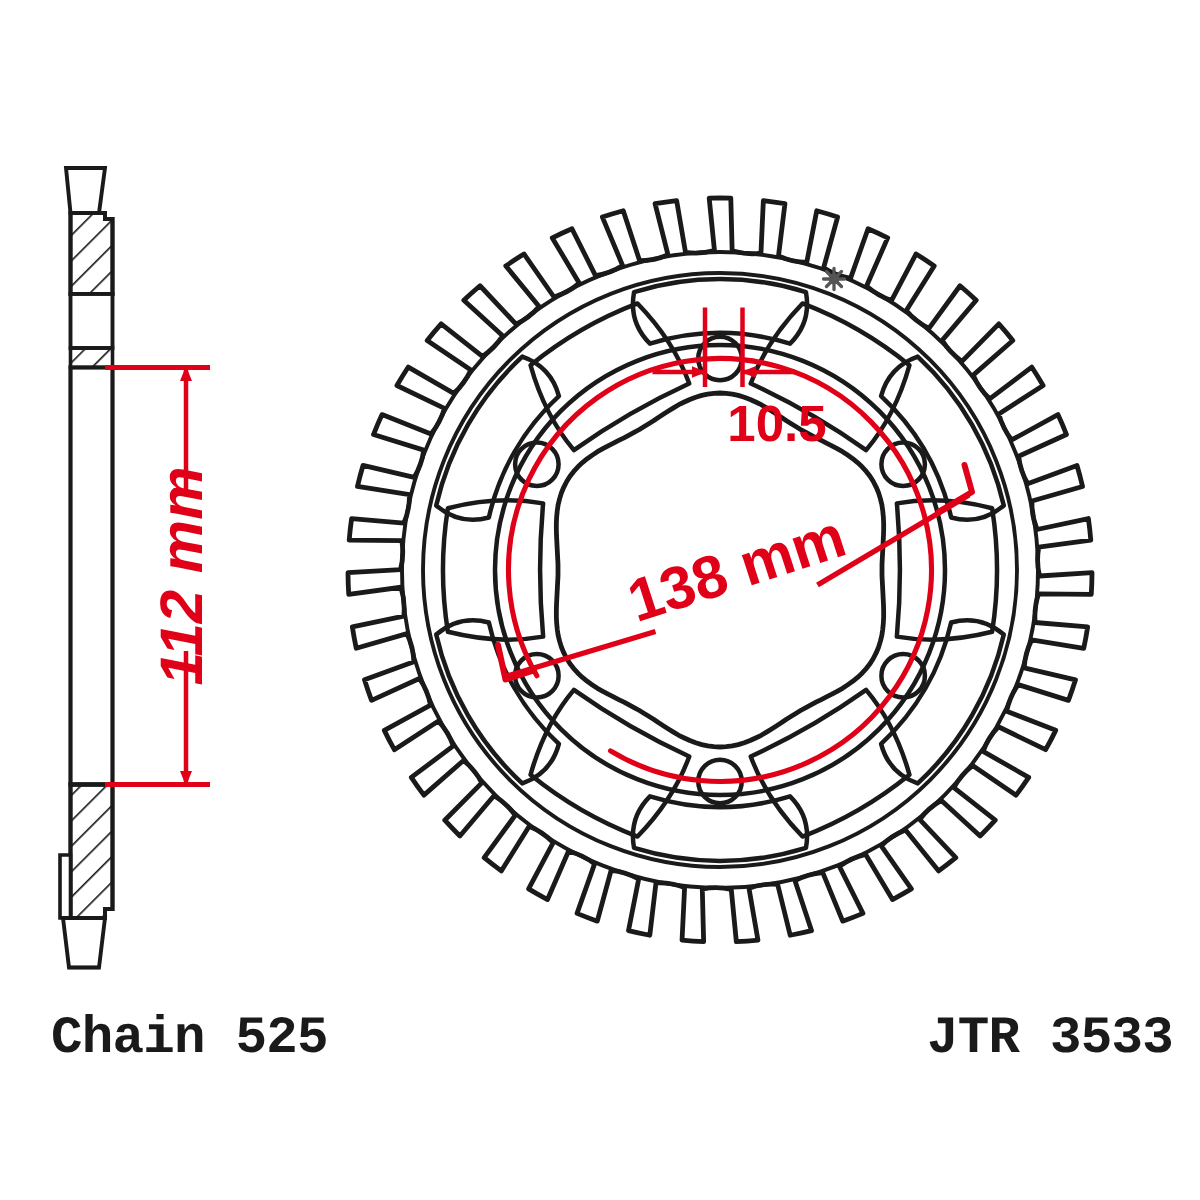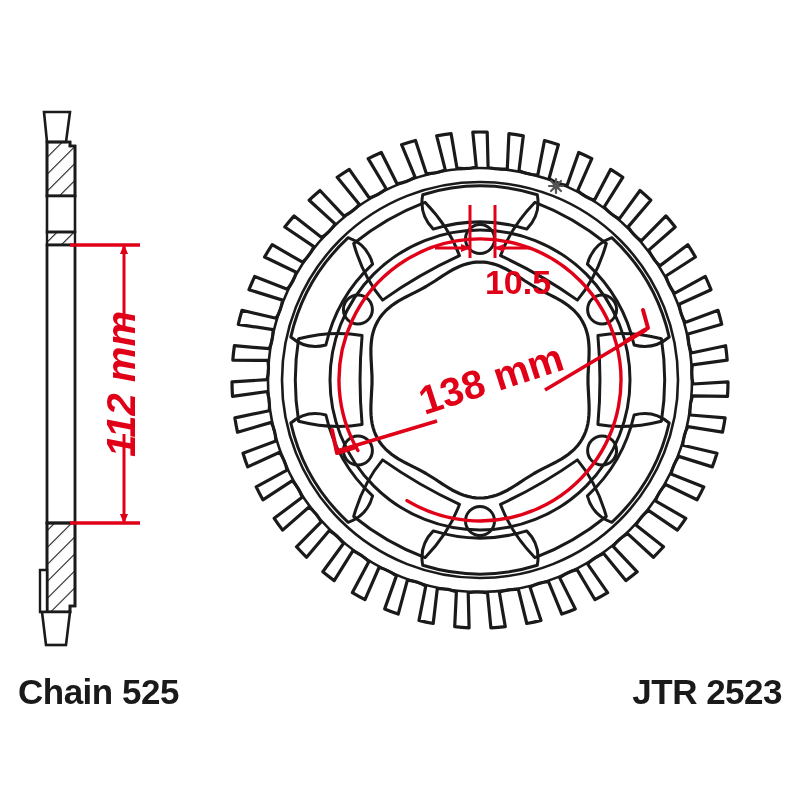--- a/index.html
+++ b/index.html
@@ -15,24 +15,25 @@
     overflow: hidden;
   }
   #sheet {
     position: absolute;
     left: 0; top: 0;
     width: 800px;
     height: 800px;
   }
   .label {
     position: absolute;
-    font-family: Liberation Sans, sans-serif;
+    font-family: Liberation Mono, monospace;
     font-weight: bold;
     color: #1a1a1a;
     white-space: nowrap;
+    margin-left: 16px;
   }
   #chain-label {
     left: 18px;
     top: 672px;
     font-size: 35px;
     letter-spacing: -0.5px;
   }
   #part-label {
     right: 18px;
     top: 672px;
@@ -161,13 +162,13 @@
       <line x1="495" y1="205" x2="495" y2="258" stroke="#e00018" stroke-width="3"></line>
 
       <line x1="435" y1="248" x2="470" y2="248" stroke="#e00018" stroke-width="3" marker-end="url(#arrowEnd)"></line>
       <line x1="530" y1="248" x2="495" y2="248" stroke="#e00018" stroke-width="3" marker-end="url(#arrowEnd)"></line>
       <text x="518" y="285" text-anchor="middle" dominant-baseline="middle" font-size="34" font-weight="bold" fill="#e00018">10.5</text>
     </g>
   </g>
 </svg>
 
 <div class="label" id="chain-label">Chain 525</div>
-<div class="label" id="part-label">JTR 2523</div>
+<div class="label" id="part-label">JTR 3533</div>
 
 </body></html>

